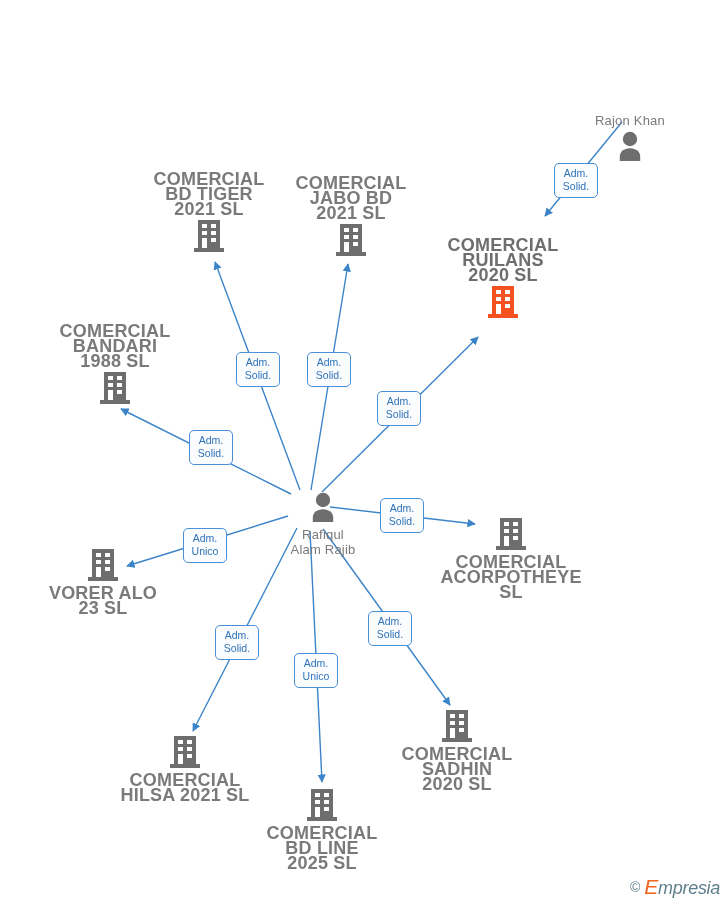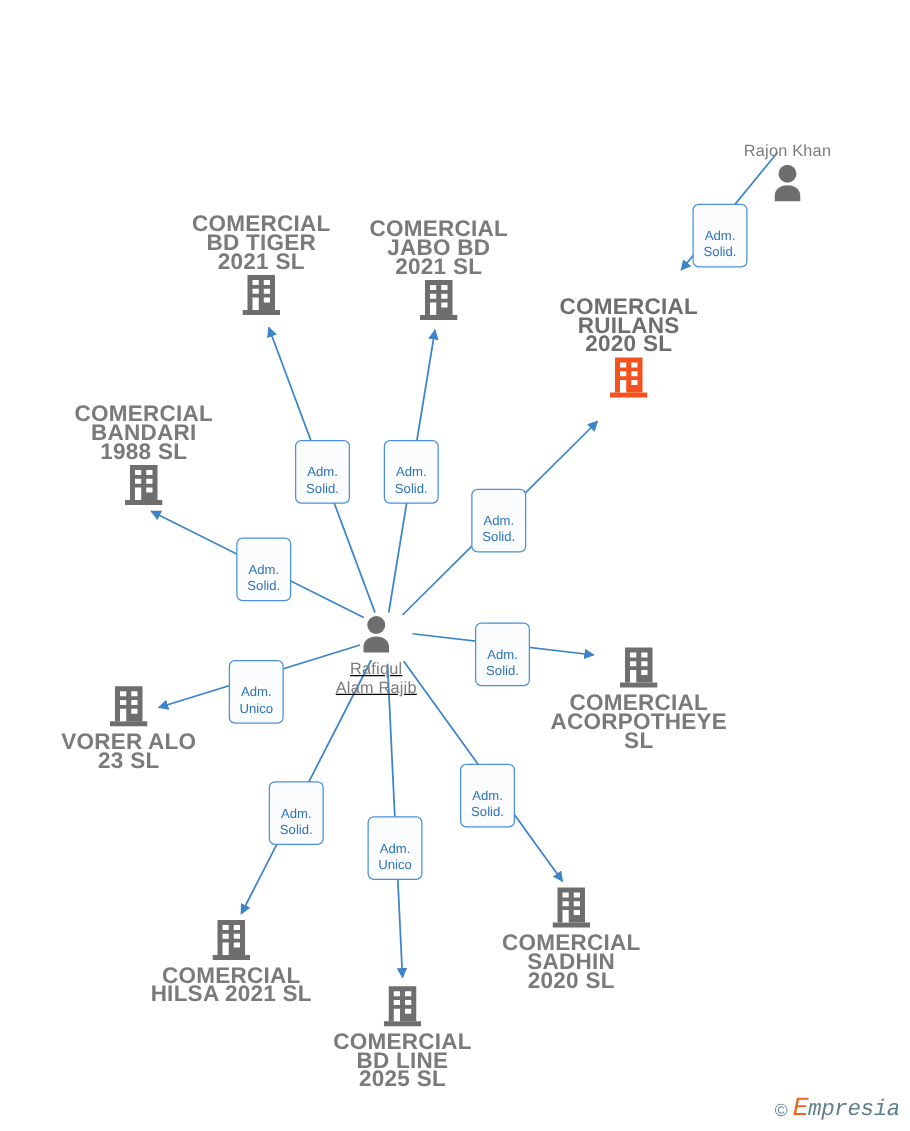--- a/index.html
+++ b/index.html
@@ -65,42 +65,42 @@
   .chip {
     position: absolute;
     box-sizing: border-box;
     background: #fbfcfe;
     border: 1.3px solid #4a90d9;
     border-radius: 5px;
     color: #2f73b8;
     font-size: 10.5px;
     line-height: 13px;
     text-align: center;
-    padding: 19px 4px 4px 4px;
+    padding: 3px 4px 4px 4px;
     width: 44px;
     margin-left: -22px;
     margin-top: -17px;
   }
   .chip div { white-space: nowrap; }
   
   #watermark {
     position: absolute;
     right: 8px;
     bottom: 6px;
     display: flex;
     align-items: center;
     gap: 4px;
     font-size: 17px;
   }
   #watermark .copy {
     color: #5f7f8c;
     font-size: 14px;
   }
   #watermark .brand {
-    font-family: Liberation Mono, monospace;
+    font-family: Liberation Sans, sans-serif;
     font-style: italic;
     font-size: 18px;
     color: #5f7f8c;
     letter-spacing: -0.3px;
   }
   #watermark .brand .cap {
     color: #f26322;
     font-size: 21px;
   }
 </style>
@@ -123,21 +123,21 @@
         <path d="M 291 494 L 121 409" fill="none" stroke="#3c84c9" stroke-width="1.4" marker-end="url(#arrowhead)"></path>
         <path d="M 330 507 L 475 524" fill="none" stroke="#3c84c9" stroke-width="1.4" marker-end="url(#arrowhead)"></path>
         <path d="M 288 516 L 127 566" fill="none" stroke="#3c84c9" stroke-width="1.4" marker-end="url(#arrowhead)"></path>
         <path d="M 297 528 L 193 731" fill="none" stroke="#3c84c9" stroke-width="1.4" marker-end="url(#arrowhead)"></path>
         <path d="M 310 531 L 322 782" fill="none" stroke="#3c84c9" stroke-width="1.4" marker-end="url(#arrowhead)"></path>
         <path d="M 323 529 L 450 705" fill="none" stroke="#3c84c9" stroke-width="1.4" marker-end="url(#arrowhead)"></path>
       </g>
   </svg>
 
   <div id="nodes">
-      <div class="node person label-below" style="left: 301px; top: 491px; text-decoration: underline;">
+      <div class="node person label-below" style="left: 323px; top: 491px;">
         <span class="glyph-wrap">
           <svg class="glyph" width="28" height="32" viewBox="0 0 28 32" aria-hidden="true">
             <g fill="#6e6e6e">
               <circle cx="14" cy="9" r="7.2"></circle>
               <path d="M14 18.2c-6.2 0-10.2 3.6-10.2 8.2V31h20.4v-4.6c0-4.6-4-8.2-10.2-8.2z"></path>
             </g>
           </svg>
         </span>
         <div class="node-label" style="color: rgb(122, 122, 122);">Rafiqul
 Alam Rajib</div>

